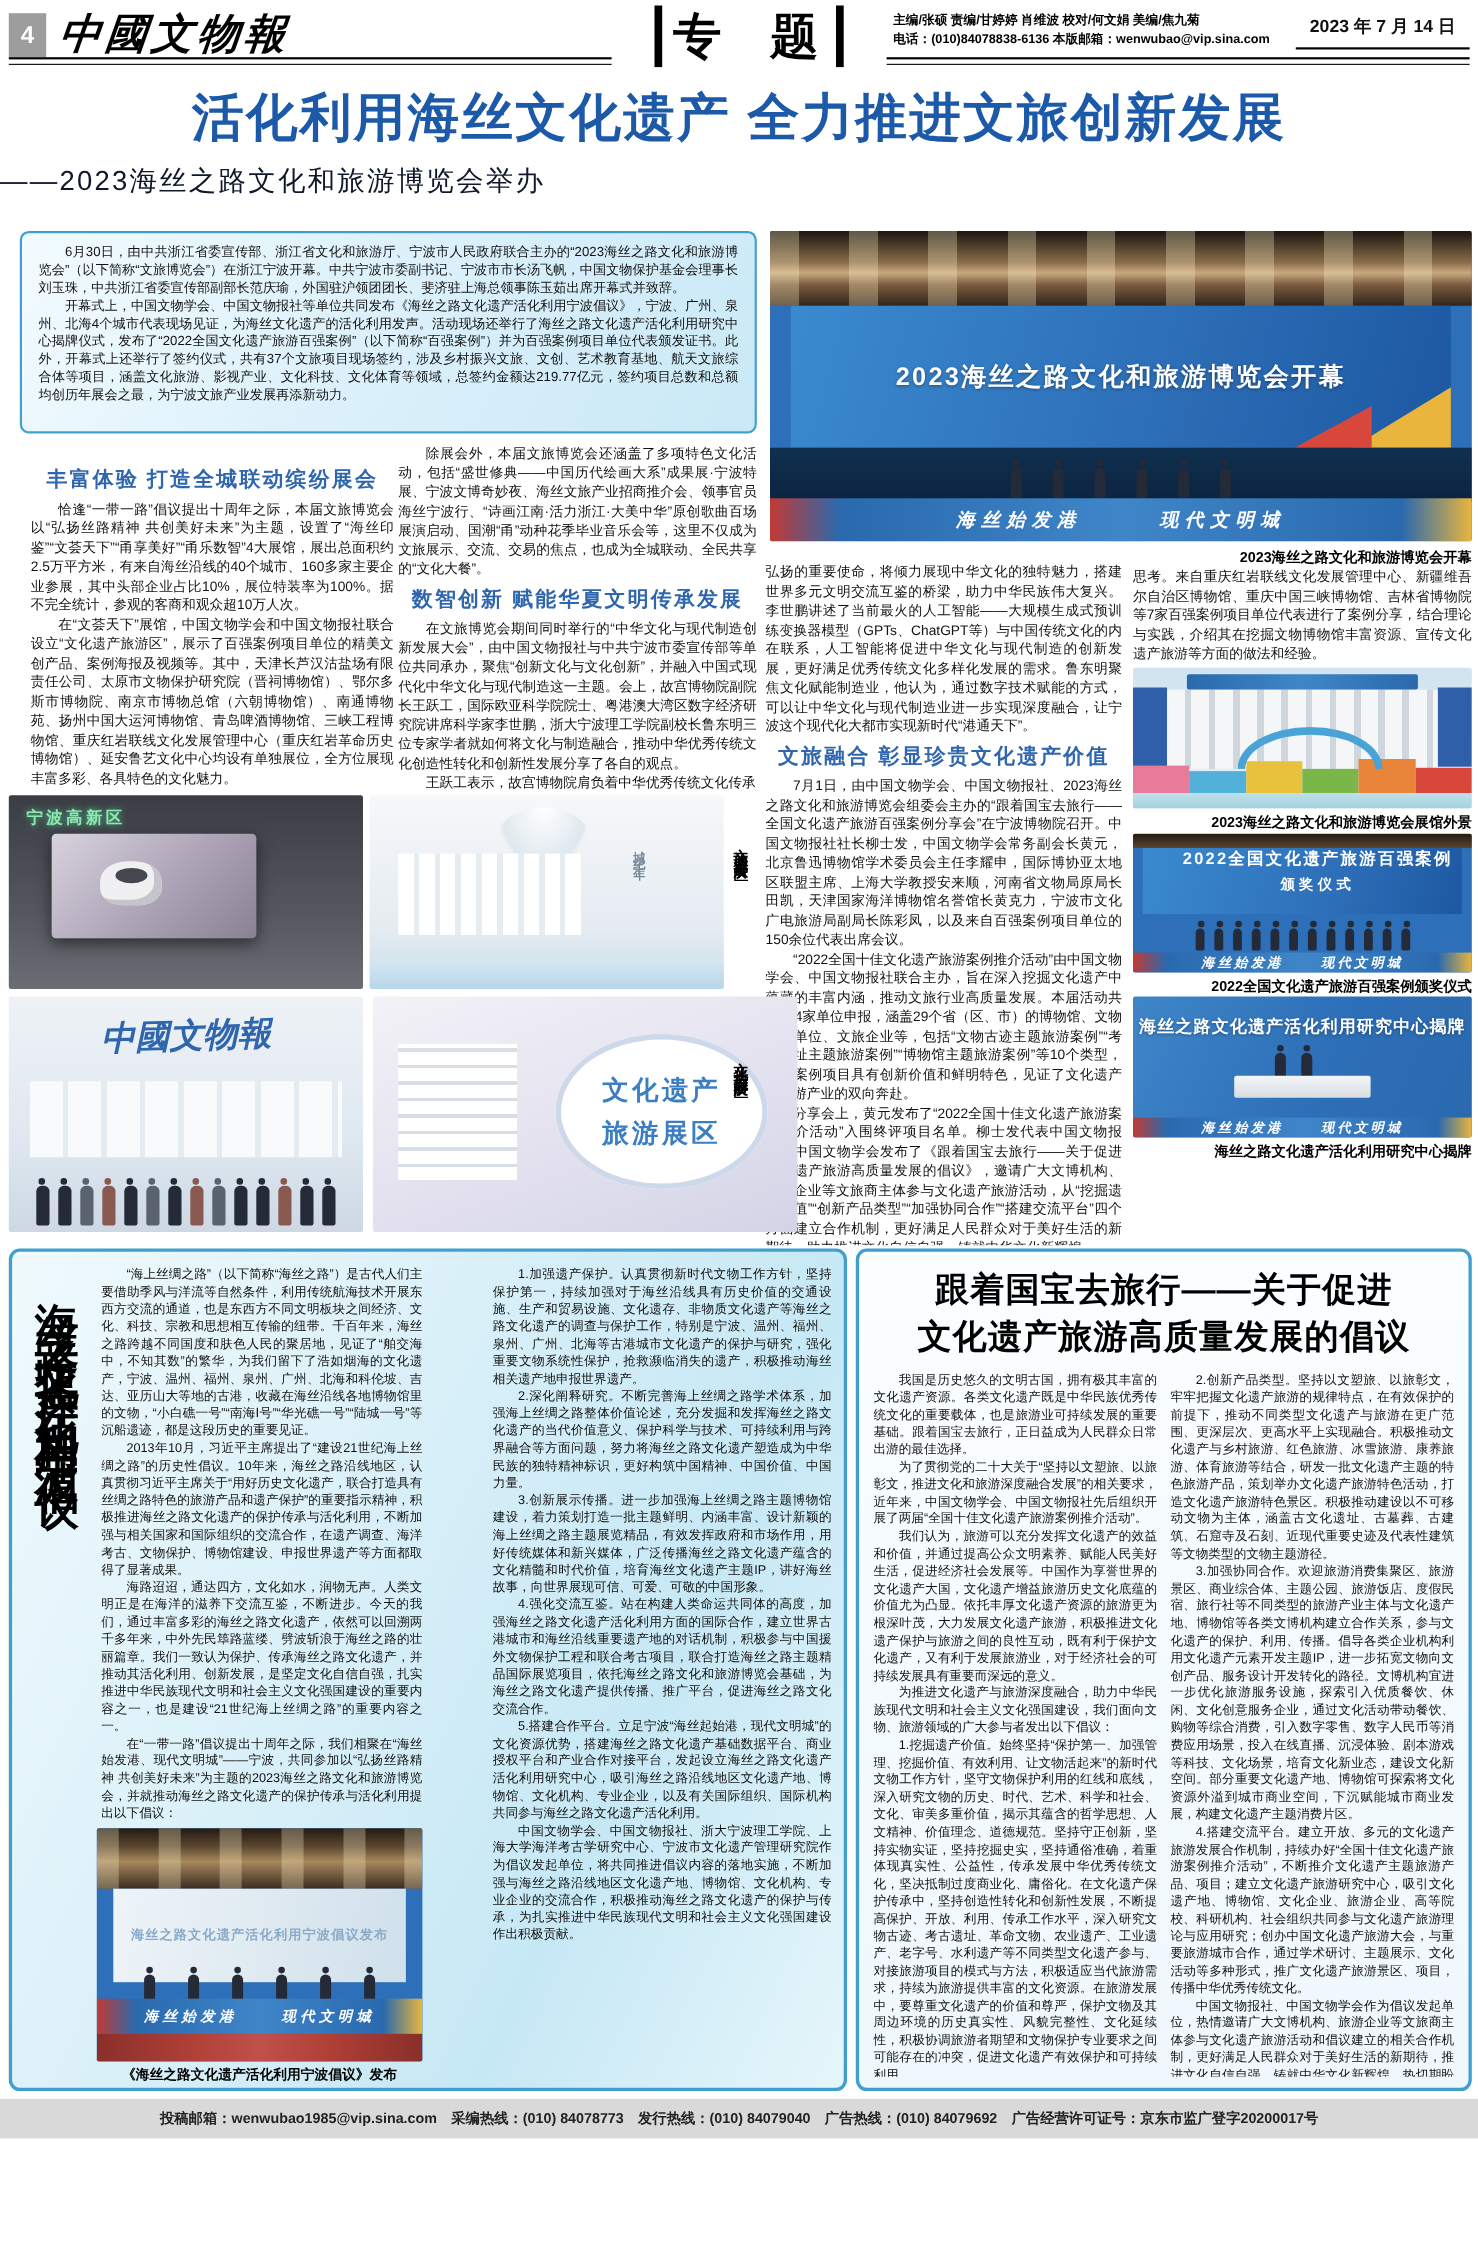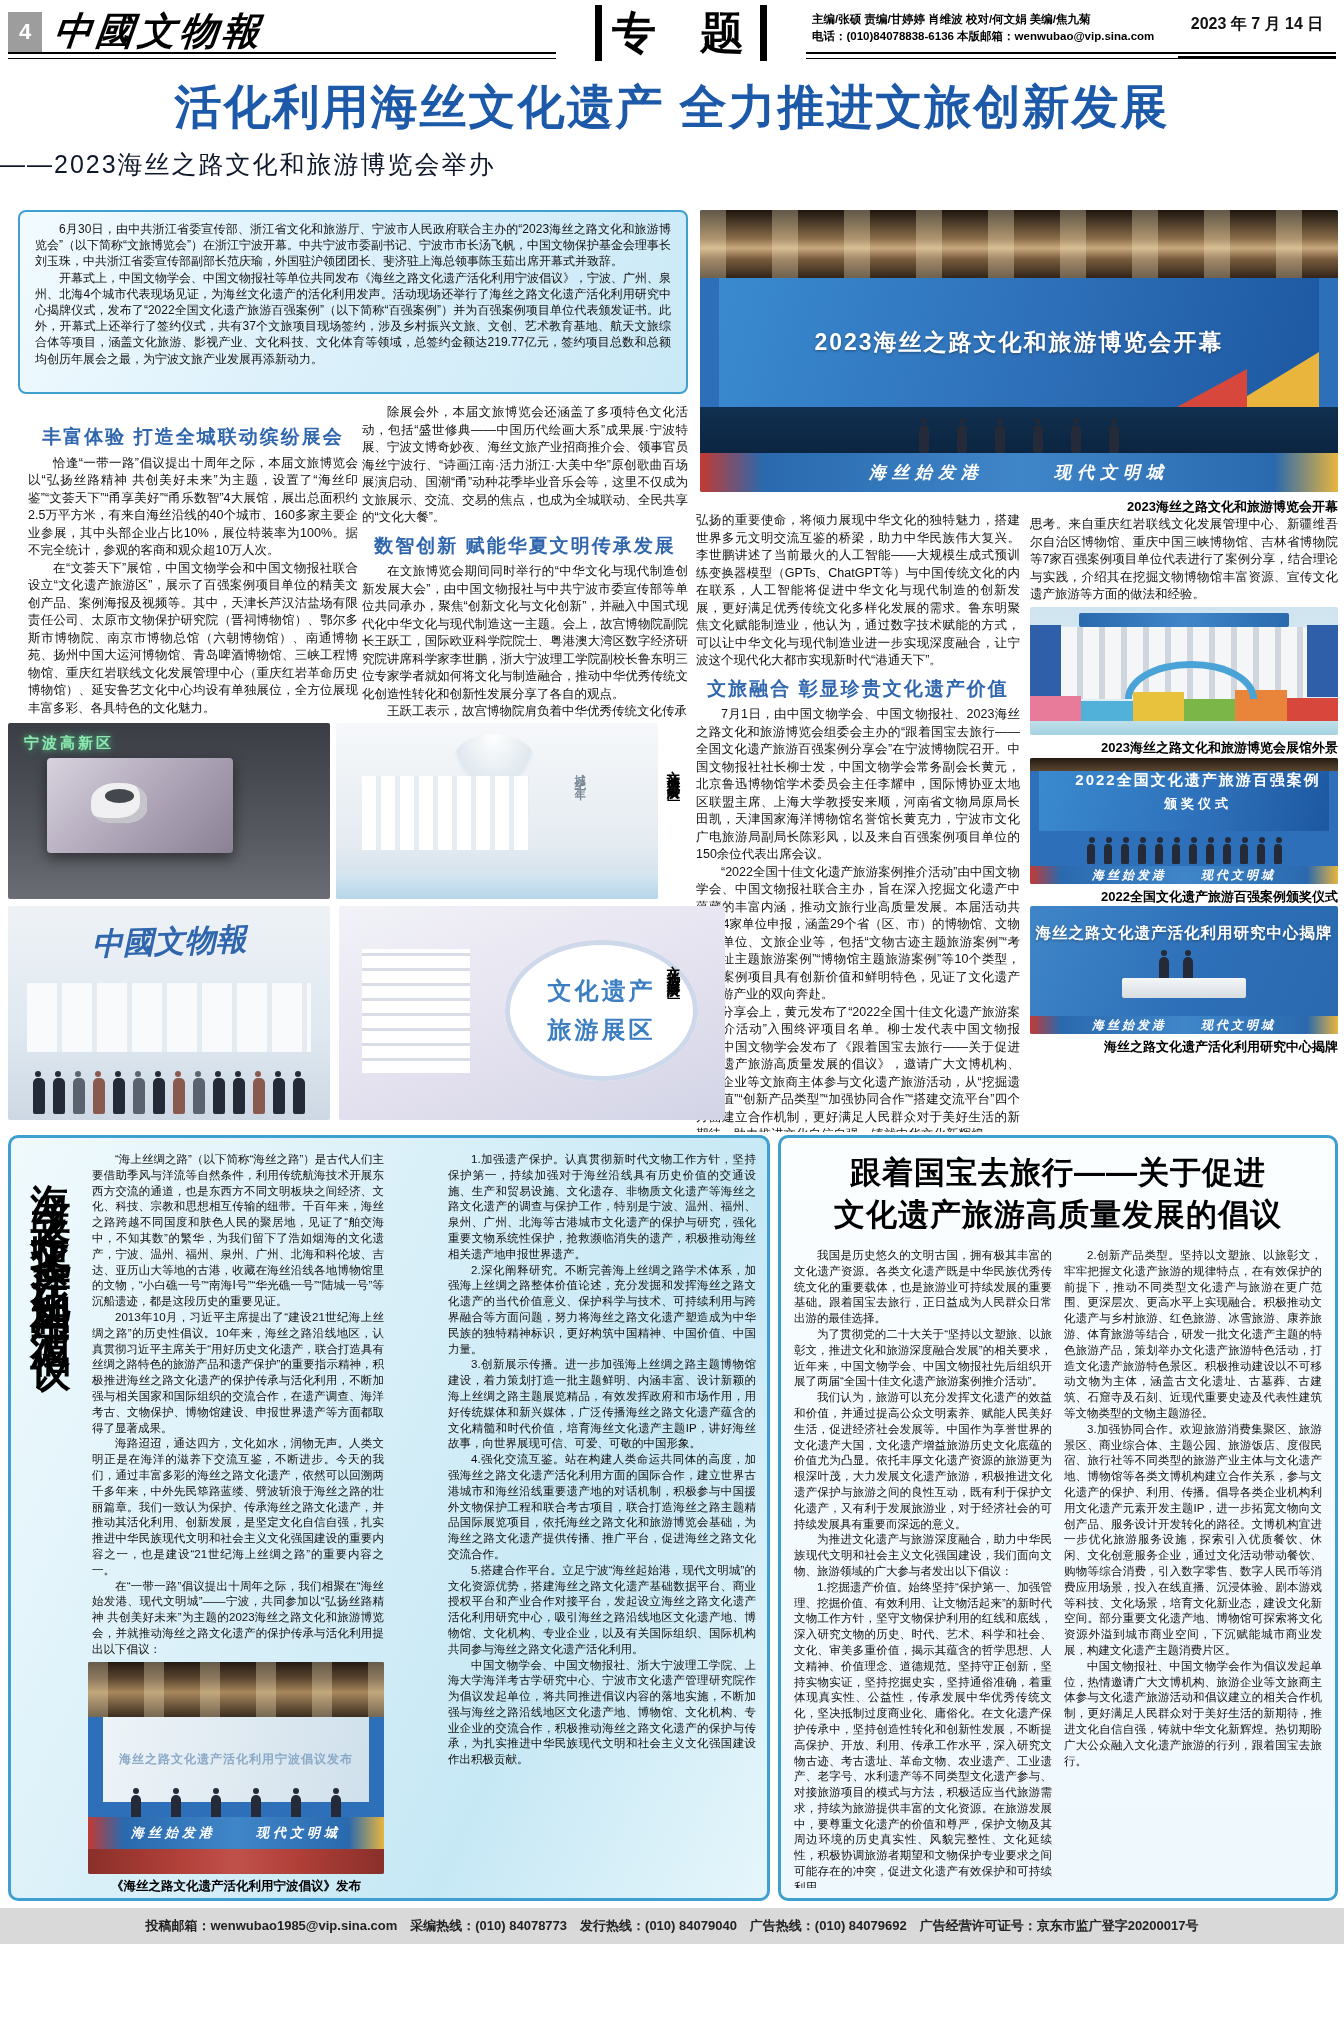--- a/index.html
+++ b/index.html
@@ -7,21 +7,21 @@
   .page{position:relative;width:1344px;height:2040px;margin:0 auto;background:#ffffff;overflow:hidden;color:#111;}
   .abs{position:absolute;}
   
   .pageno{left:8px;top:12px;width:34px;height:40px;background:#9d9d9d;color:#fff;font-size:22px;font-weight:700;display:flex;align-items:center;justify-content:center;}
   .logo{left:54px;top:6px;font-family:"Liberation Serif","DejaVu Serif",serif;font-style:italic;font-weight:900;font-size:38px;letter-spacing:4px;transform:skewX(-6deg);color:#000;}
   .toprule{left:8px;top:52px;width:1328px;height:4px;border-top:2px solid #000;border-bottom:1px solid #000;}
   .section-block{left:556px;top:0px;width:250px;height:66px;background:#fff;display:flex;align-items:center;justify-content:center;gap:0;}
   .section-bar{width:7px;height:56px;background:#000;}
   .section-title{font-size:44px;font-weight:900;letter-spacing:16px;padding-left:10px;color:#000;white-space:nowrap;}
   .staff{left:812px;top:11px;width:360px;font-size:11.5px;line-height:17px;color:#000;font-weight:700;}
-  .datebox{left:1178px;top:14px;width:158px;text-align:center;font-size:16px;font-weight:700;border-bottom:2px solid #000;padding-bottom:21px;}
+  .datebox{left:1178px;top:14px;width:158px;text-align:center;font-size:16px;font-weight:700;border-bottom:2px solid #000;padding-bottom:8px;}
   
   .headline{left:0;top:76px;width:1344px;text-align:center;font-size:47px;font-weight:900;color:#1c59a8;letter-spacing:2px;white-space:nowrap;}
   .subhead{left:0;top:148px;width:1344px;font-size:25px;color:#0f172a;letter-spacing:2px;}
   
   .lead-box{left:18px;top:210px;width:670px;height:184px;box-sizing:border-box;border:2px solid #3fa0d0;border-radius:8px;background:linear-gradient(120deg,#f2fbff 0%,#ddf1fb 45%,#c9e9f6 100%);padding:9px 15px;font-size:12px;line-height:16.2px;overflow:hidden;}
   p.body{margin:0;text-align:justify;text-indent:2em;}
   p.noind{text-indent:0;}
   
   .tcol{overflow:hidden;font-size:12.5px;line-height:17.5px;}
   .colhead{margin:4px 0 9px 0;text-align:center;color:#2f66ad;font-weight:700;font-size:19px;letter-spacing:2px;white-space:nowrap;}
@@ -326,20 +326,21 @@
   <div class="abs smalltext" style="left:794px;top:1248px;width:258px;height:640px">
     <p class="body">我国是历史悠久的文明古国，拥有极其丰富的文化遗产资源。各类文化遗产既是中华民族优秀传统文化的重要载体，也是旅游业可持续发展的重要基础。跟着国宝去旅行，正日益成为人民群众日常出游的最佳选择。</p>
     <p class="body">为了贯彻党的二十大关于“坚持以文塑旅、以旅彰文，推进文化和旅游深度融合发展”的相关要求，近年来，中国文物学会、中国文物报社先后组织开展了两届“全国十佳文化遗产旅游案例推介活动”。</p>
     <p class="body">我们认为，旅游可以充分发挥文化遗产的效益和价值，并通过提高公众文明素养、赋能人民美好生活，促进经济社会发展等。中国作为享誉世界的文化遗产大国，文化遗产增益旅游历史文化底蕴的价值尤为凸显。依托丰厚文化遗产资源的旅游更为根深叶茂，大力发展文化遗产旅游，积极推进文化遗产保护与旅游之间的良性互动，既有利于保护文化遗产，又有利于发展旅游业，对于经济社会的可持续发展具有重要而深远的意义。</p>
     <p class="body">为推进文化遗产与旅游深度融合，助力中华民族现代文明和社会主义文化强国建设，我们面向文物、旅游领域的广大参与者发出以下倡议：</p>
     <p class="body">1.挖掘遗产价值。始终坚持“保护第一、加强管理、挖掘价值、有效利用、让文物活起来”的新时代文物工作方针，坚守文物保护利用的红线和底线，深入研究文物的历史、时代、艺术、科学和社会、文化、审美多重价值，揭示其蕴含的哲学思想、人文精神、价值理念、道德规范。坚持守正创新，坚持实物实证，坚持挖掘史实，坚持通俗准确，着重体现真实性、公益性，传承发展中华优秀传统文化，坚决抵制过度商业化、庸俗化。在文化遗产保护传承中，坚持创造性转化和创新性发展，不断提高保护、开放、利用、传承工作水平，深入研究文物古迹、考古遗址、革命文物、农业遗产、工业遗产、老字号、水利遗产等不同类型文化遗产参与、对接旅游项目的模式与方法，积极适应当代旅游需求，持续为旅游提供丰富的文化资源。在旅游发展中，要尊重文化遗产的价值和尊严，保护文物及其周边环境的历史真实性、风貌完整性、文化延续性，积极协调旅游者期望和文物保护专业要求之间可能存在的冲突，促进文化遗产有效保护和可持续利用。</p>
   </div>
   <div class="abs smalltext" style="left:1064px;top:1248px;width:258px;height:640px">
     <p class="body">2.创新产品类型。坚持以文塑旅、以旅彰文，牢牢把握文化遗产旅游的规律特点，在有效保护的前提下，推动不同类型文化遗产与旅游在更广范围、更深层次、更高水平上实现融合。积极推动文化遗产与乡村旅游、红色旅游、冰雪旅游、康养旅游、体育旅游等结合，研发一批文化遗产主题的特色旅游产品，策划举办文化遗产旅游特色活动，打造文化遗产旅游特色景区。积极推动建设以不可移动文物为主体，涵盖古文化遗址、古墓葬、古建筑、石窟寺及石刻、近现代重要史迹及代表性建筑等文物类型的文物主题游径。</p>
     <p class="body">3.加强协同合作。欢迎旅游消费集聚区、旅游景区、商业综合体、主题公园、旅游饭店、度假民宿、旅行社等不同类型的旅游产业主体与文化遗产地、博物馆等各类文博机构建立合作关系，参与文化遗产的保护、利用、传播。倡导各类企业机构利用文化遗产元素开发主题IP，进一步拓宽文物向文创产品、服务设计开发转化的路径。文博机构宜进一步优化旅游服务设施，探索引入优质餐饮、休闲、文化创意服务企业，通过文化活动带动餐饮、购物等综合消费，引入数字零售、数字人民币等消费应用场景，投入在线直播、沉浸体验、剧本游戏等科技、文化场景，培育文化新业态，建设文化新空间。部分重要文化遗产地、博物馆可探索将文化资源外溢到城市商业空间，下沉赋能城市商业发展，构建文化遗产主题消费片区。</p>
+    <p class="body">4.搭建交流平台。建立开放、多元的文化遗产旅游发展合作机制，持续办好“全国十佳文化遗产旅游案例推介活动”，不断推介文化遗产主题旅游产品、项目；建立文化遗产旅游研究中心，吸引文化遗产地、博物馆、文化企业、旅游企业、高等院校、科研机构、社会组织共同参与文化遗产旅游理论与应用研究；创办中国文化遗产旅游大会，与重要旅游城市合作，通过学术研讨、主题展示、文化活动等多种形式，推广文化遗产旅游景区、项目，传播中华优秀传统文化。</p>
     <p class="body">中国文物报社、中国文物学会作为倡议发起单位，热情邀请广大文博机构、旅游企业等文旅商主体参与文化遗产旅游活动和倡议建立的相关合作机制，更好满足人民群众对于美好生活的新期待，推进文化自信自强，铸就中华文化新辉煌。热切期盼广大公众融入文化遗产旅游的行列，跟着国宝去旅行。</p>
   </div>
 
   <div class="abs footer">
     <span>投稿邮箱：wenwubao1985@vip.sina.com　采编热线：(010) 84078773　发行热线：(010) 84079040　广告热线：(010) 84079692　广告经营许可证号：京东市监广登字20200017号</span>
   </div>
 
 </div>
 
 </body></html>

